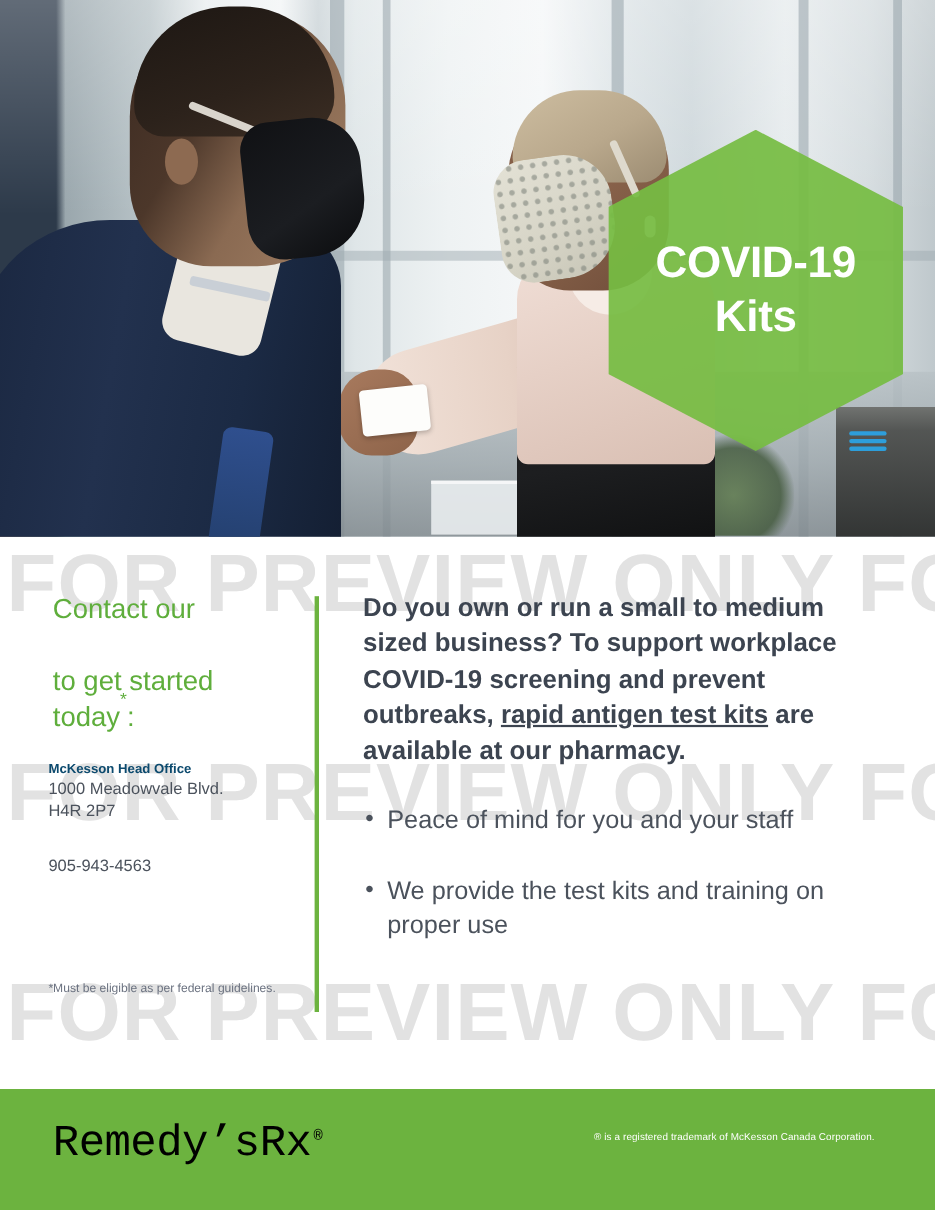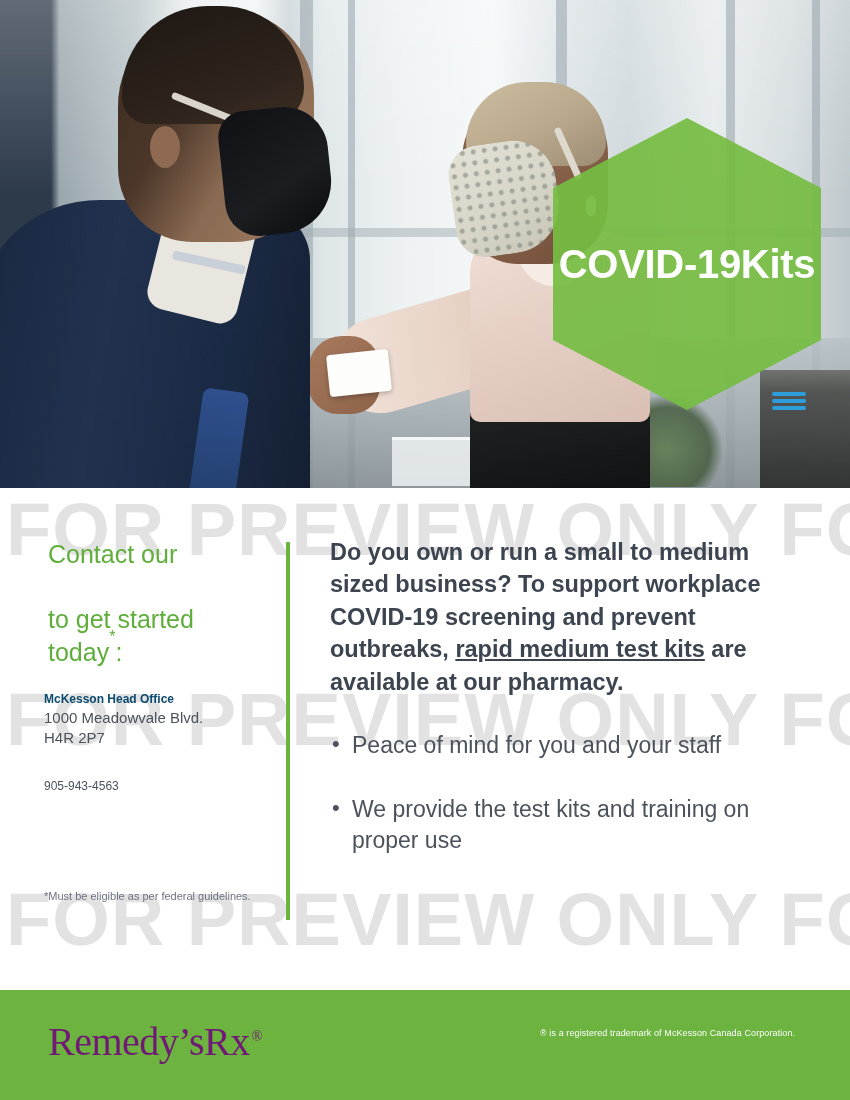--- a/index.html
+++ b/index.html
@@ -335,21 +335,21 @@
     clip-path: polygon(50% 0%, 100% 24%, 100% 76%, 50% 100%, 0% 76%, 0% 24%);
     border-radius: 18px;
   }
   .hex-text {
     position: absolute;
     left: 553px;
     top: 118px;
     width: 268px;
     height: 292px;
     display: flex;
-    flex-direction: row;
+    flex-direction: column;
     align-items: center;
     justify-content: center;
     color: #ffffff;
     font-weight: bold;
     font-size: 40px;
     line-height: 1.22;
     text-align: center;
     letter-spacing: -0.3px;
   }
 
@@ -409,21 +409,21 @@
     font-size: 12px;
     margin: 0 0 2px 0;
   }
   .addr-line {
     color: #4b525c;
     font-size: 15px;
     line-height: 1.35;
   }
   .phone {
     color: #4b525c;
-    font-size: 12px;
+    font-size: 15px;
     margin-top: 30px;
   }
   .fineprint {
     color: #6b7280;
     font-size: 11px;
     line-height: 1.35;
     margin-top: 96px;
   }
   .divider {
     position: absolute;
@@ -475,22 +475,22 @@
     left: 0;
     top: 990px;
     width: 850px;
     height: 110px;
     background: #6cb33f;
   }
   .logo {
     position: absolute;
     left: 48px;
     top: 28px;
-    color: #701a75;
-    font-family: Liberation Serif, serif;
+    color: #000000;
+    font-family: Liberation Mono, monospace;
     font-size: 40px;
     letter-spacing: -0.5px;
     white-space: nowrap;
   }
   .logo sup {
     font-size: 14px;
     position: relative;
     top: 0.05em;
     left: 2px;
   }
@@ -573,21 +573,21 @@
       <div class="office-name">McKesson Head Office</div>
       <div class="addr-line">1000 Meadowvale Blvd.</div>
       <div class="addr-line"> H4R 2P7</div>
       <div class="phone">905-943-4563</div>
       <div class="fineprint">*Must be eligible as per federal guidelines.</div>
     </div>
 
     <div class="divider"></div>
 
     <div class="col-right">
-      <p class="lead"><span>Do you own or run a small to medium sized business? To support workplace COVID-19 screening and prevent outbreaks, </span><u>rapid medium test kits</u><span> are available at our pharmacy.</span></p>
+      <p class="lead"><span>Do you own or run a small to medium sized business? To support workplace COVID-19 screening and prevent outbreaks, </span><u>rapid antigen test kits</u><span> are available at our pharmacy.</span></p>
 
       <ul class="bullets">
         <li>Peace of mind for you and your staff</li>
         <li>We provide the test kits and training on proper use</li>
       </ul>
     </div>
   </div>
 
   <div class="footer">
     <div class="logo"><span>Remedy’sRx</span><sup>®</sup></div>

